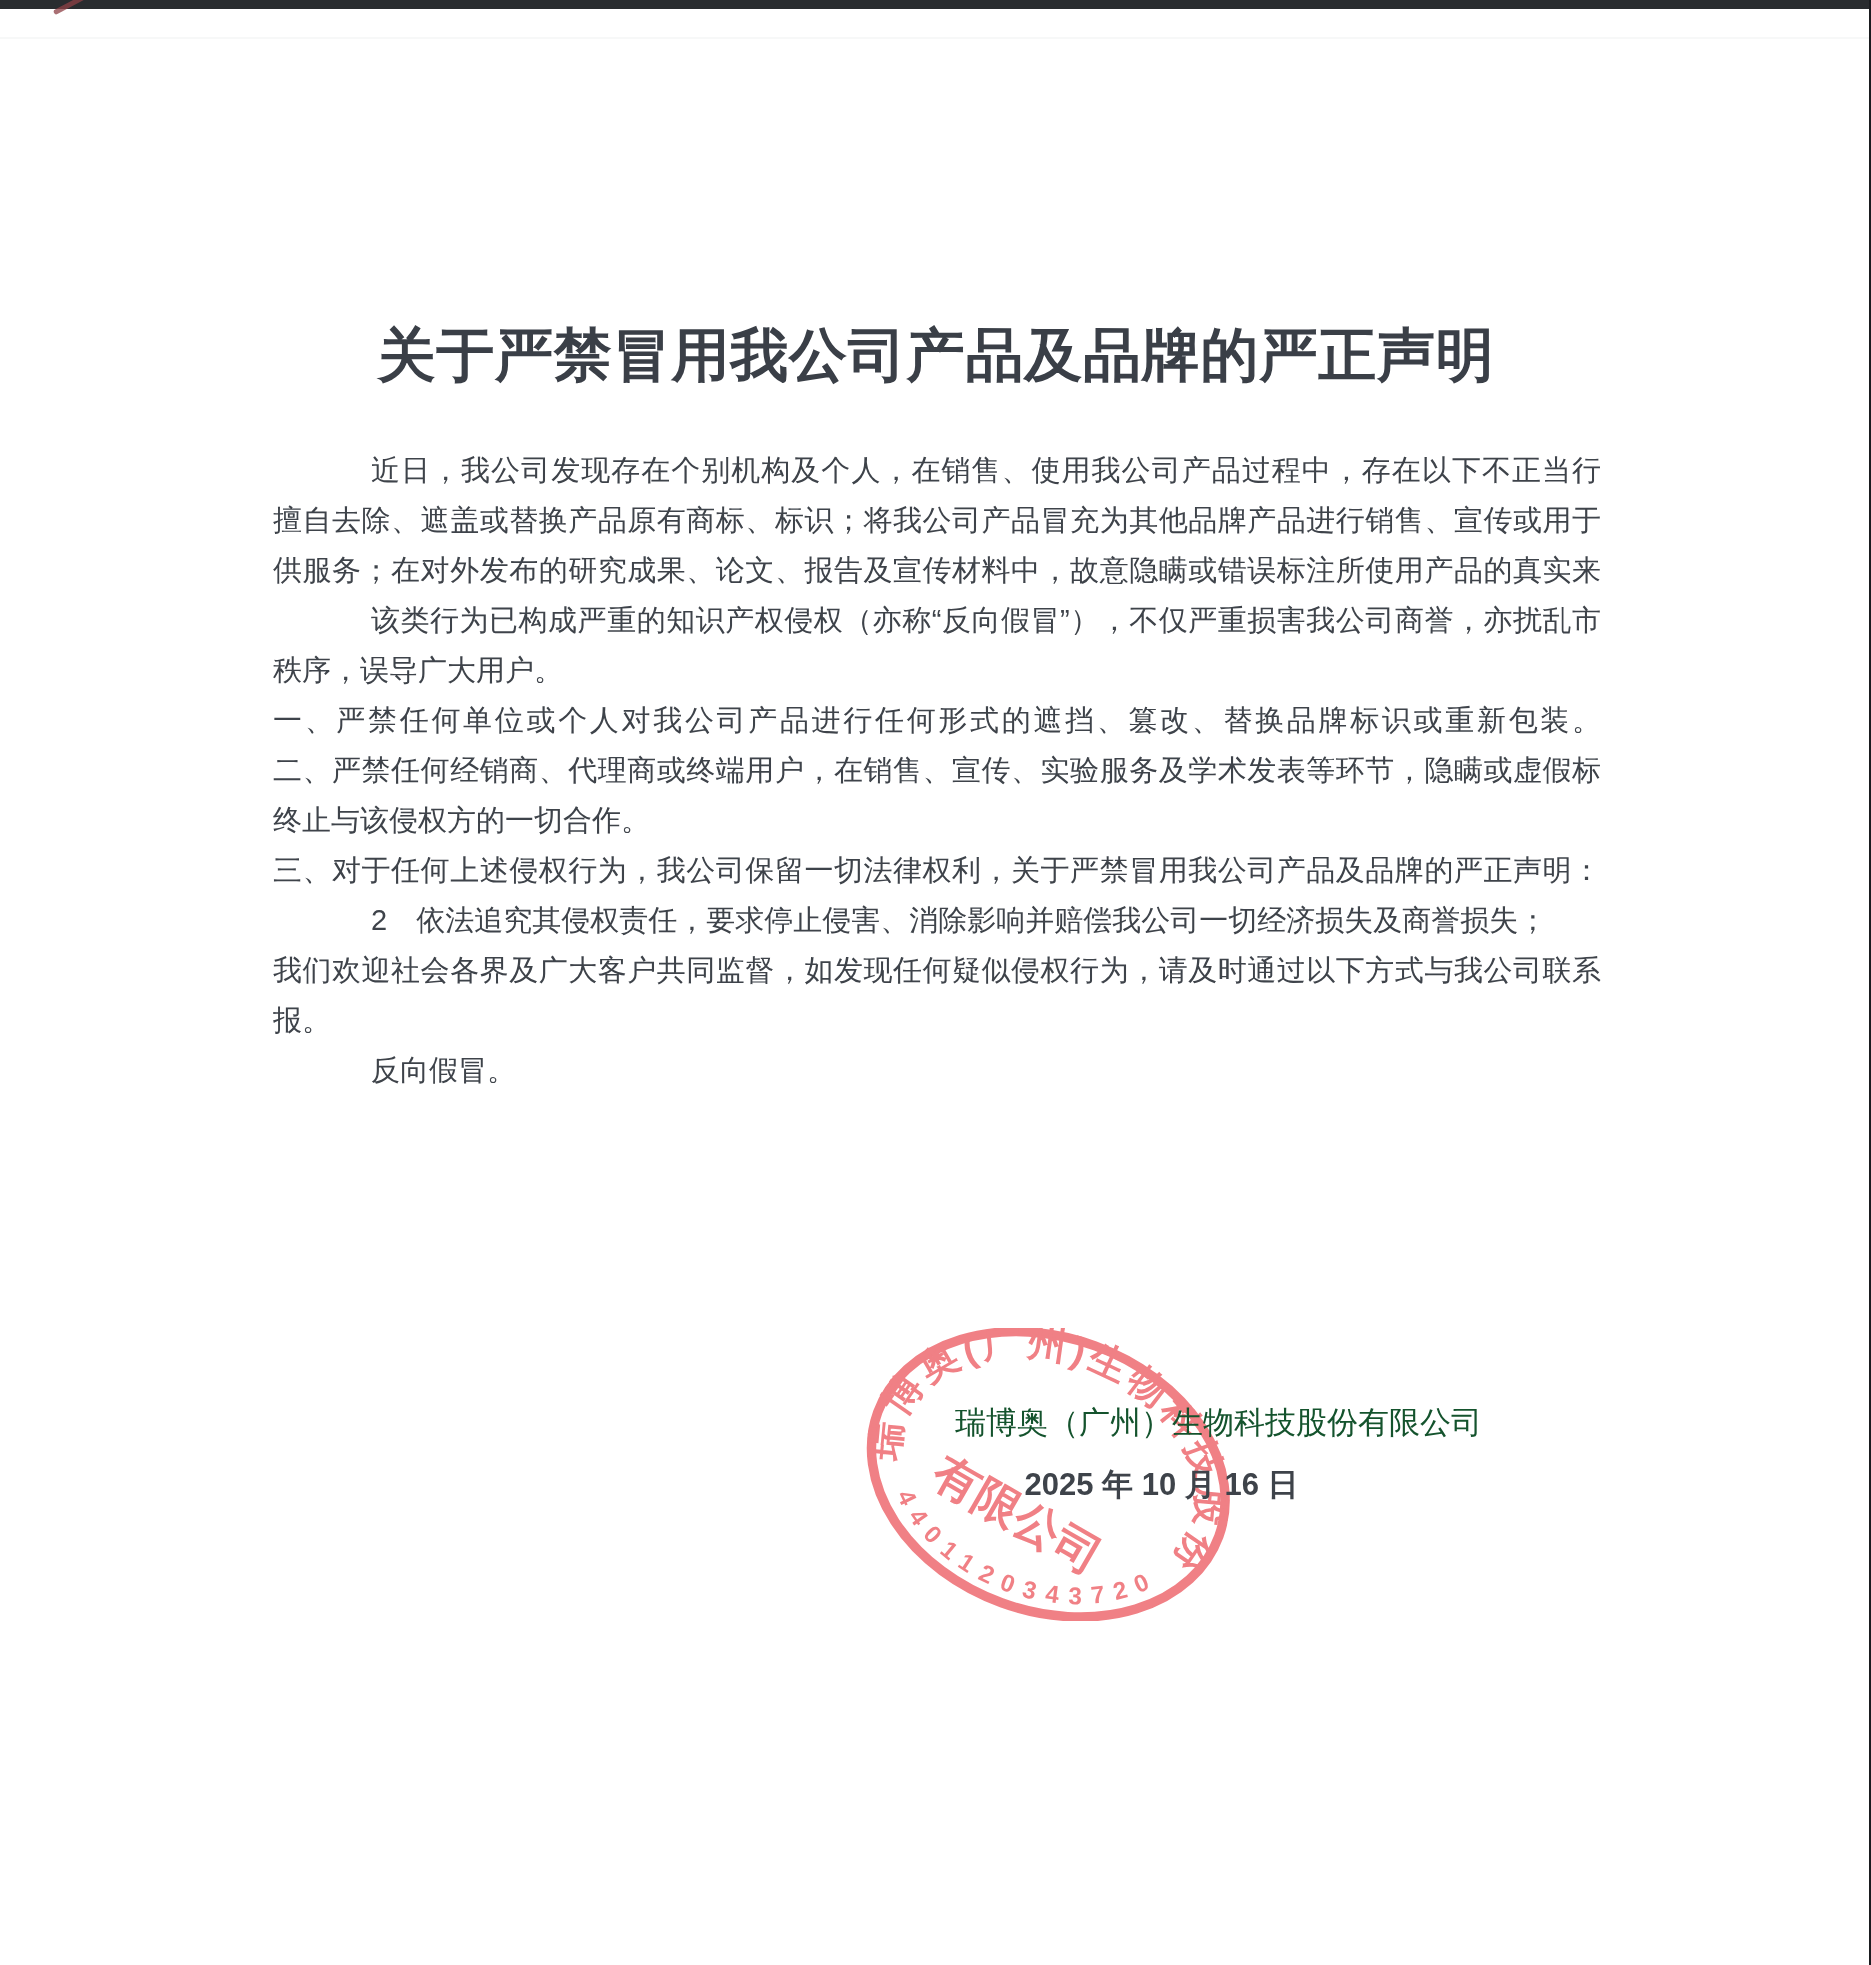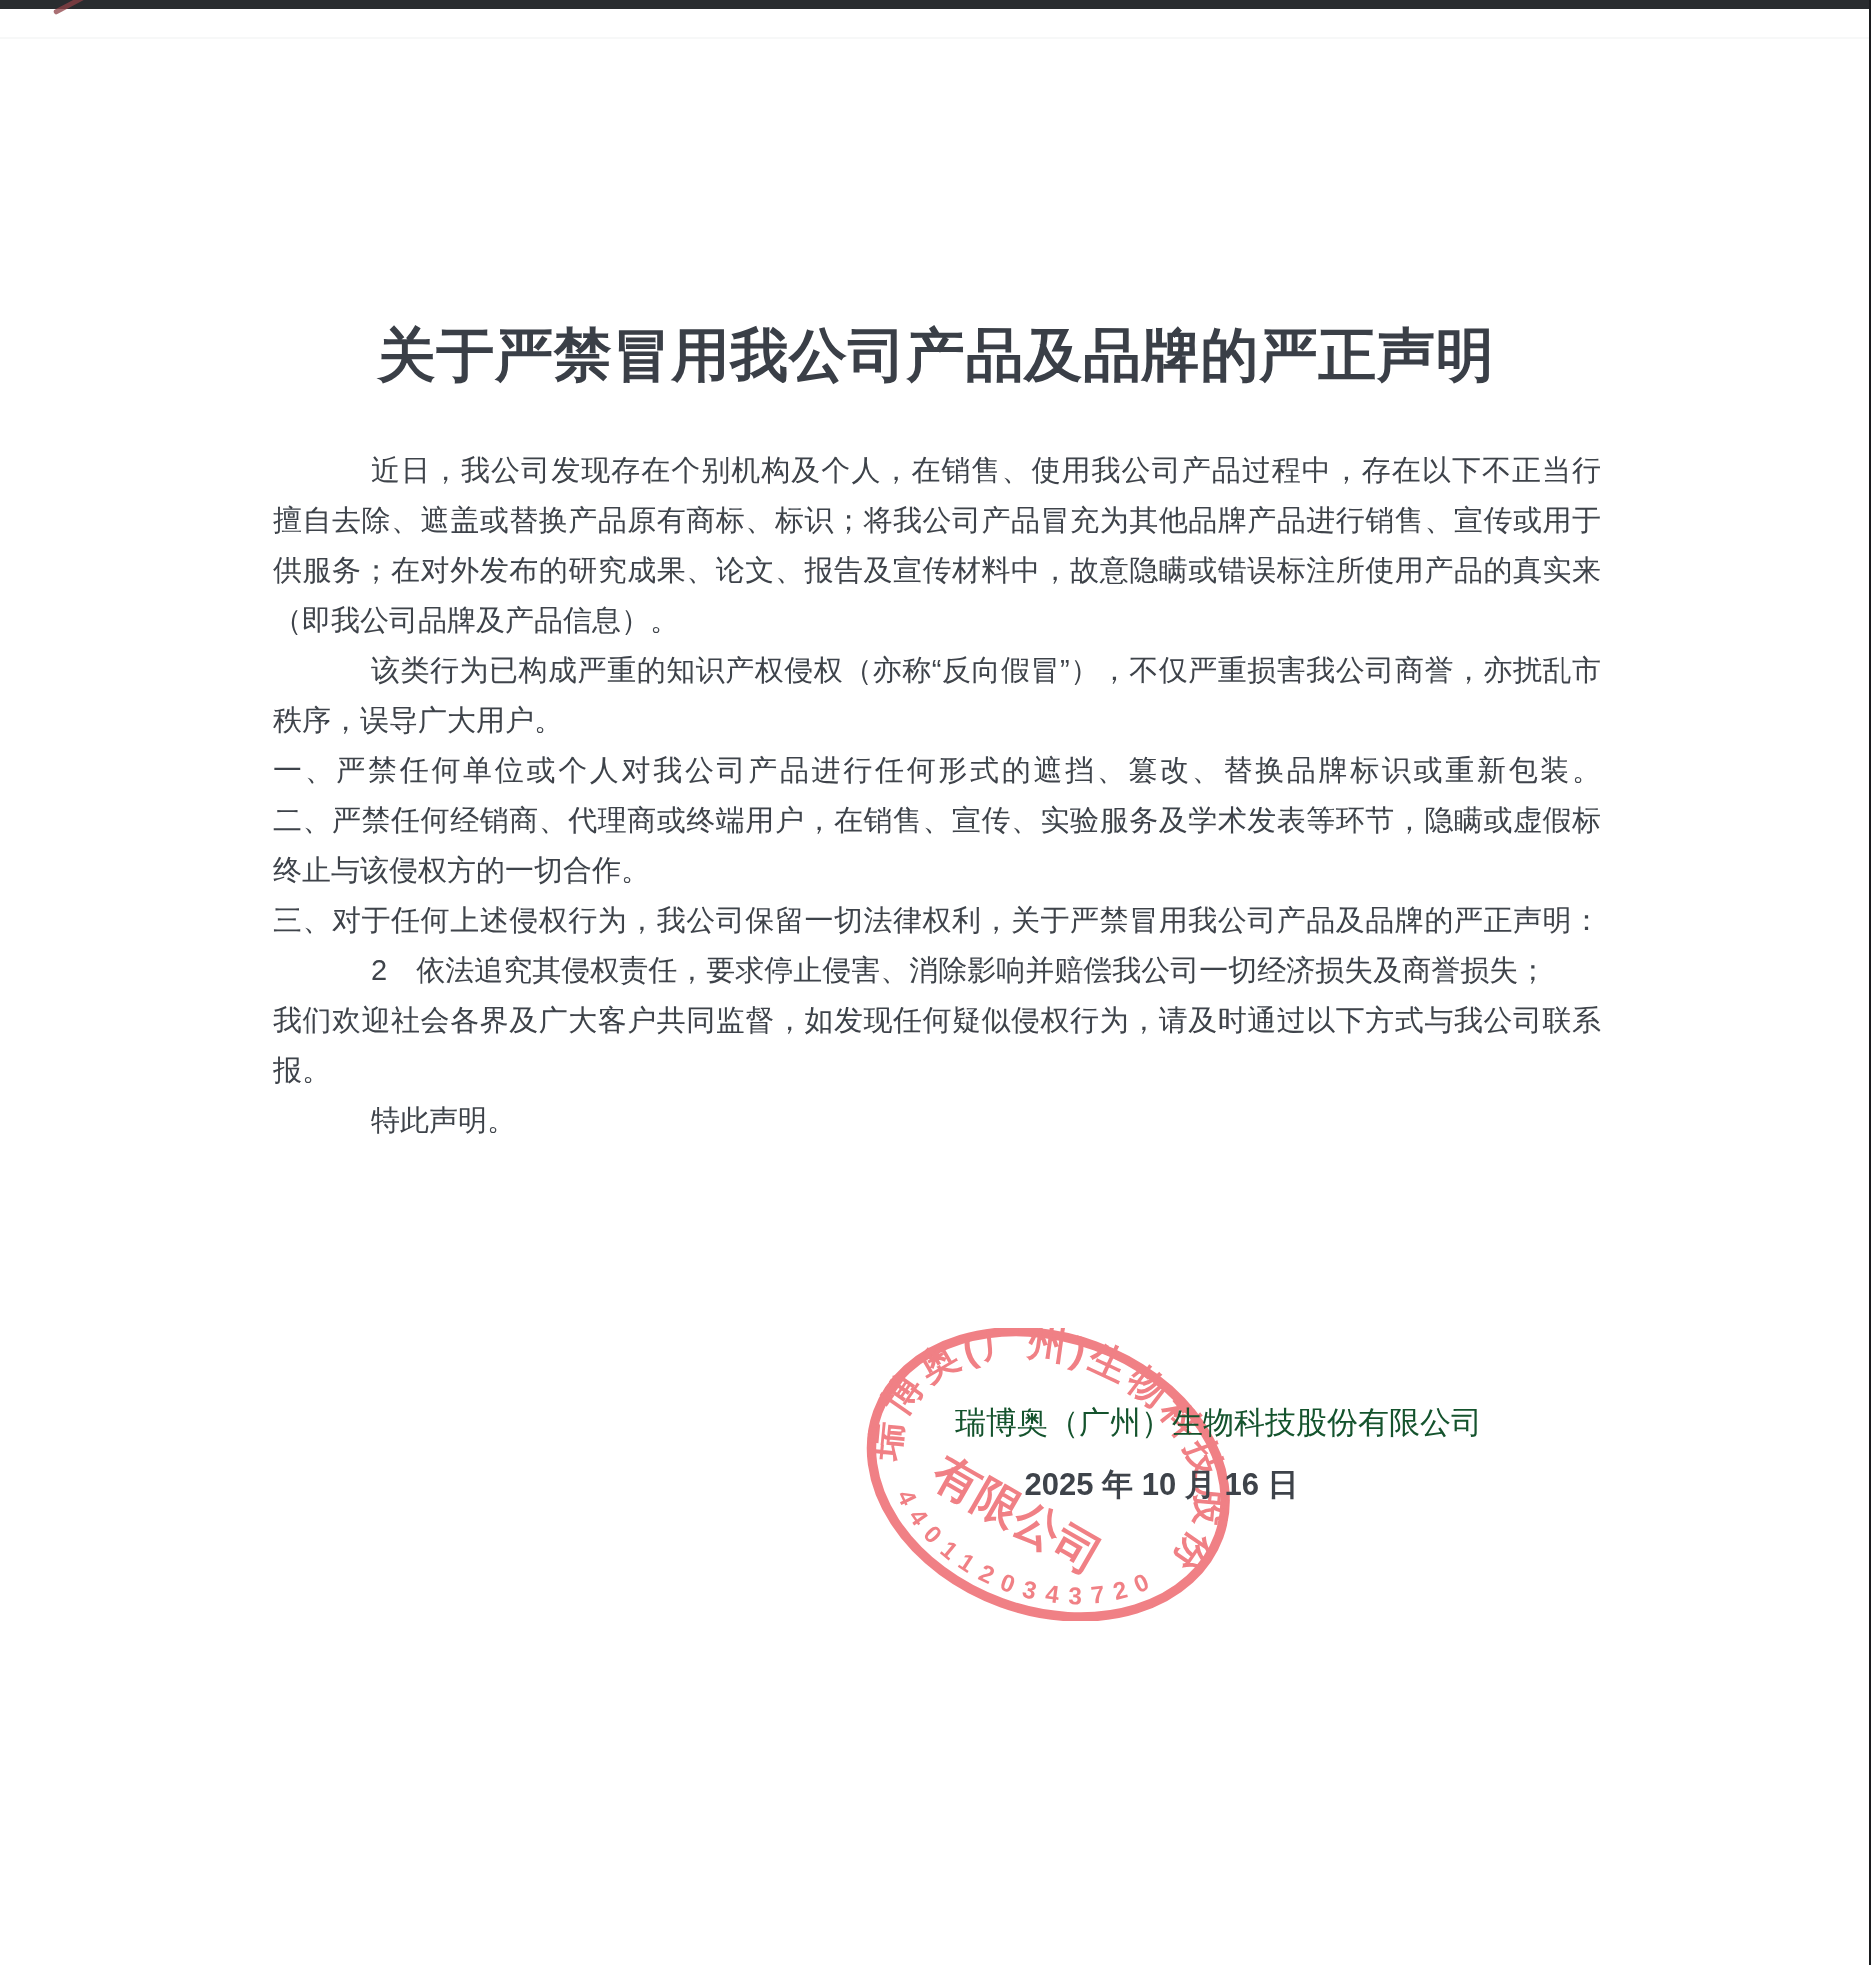--- a/index.html
+++ b/index.html
@@ -48,31 +48,30 @@
 <div class="scan-edge-right"></div>
 <div class="pen-mark"></div>
 <div class="faint-hline"></div>
 
 <div class="doc-title">关于严禁冒用我公司产品及品牌的严正声明</div>
 
 <div class="body-block">
   <div class="line indent just">近日，我公司发现存在个别机构及个人，在销售、使用我公司产品过程中，存在以下不正当行为：</div>
   <div class="line just">擅自去除、遮盖或替换产品原有商标、标识；将我公司产品冒充为其他品牌产品进行销售、宣传或用于提</div>
   <div class="line just">供服务；在对外发布的研究成果、论文、报告及宣传材料中，故意隐瞒或错误标注所使用产品的真实来源</div>
-  <div class="line">（即我公司品牌及产品信息）。</div>
   <div class="line indent just">该类行为已构成严重的知识产权侵权（亦称“反向假冒”），不仅严重损害我公司商誉，亦扰乱市场</div>
   <div class="line">秩序，误导广大用户。</div>
   <div class="line just">一、严禁任何单位或个人对我公司产品进行任何形式的遮挡、篡改、替换品牌标识或重新包装。</div>
   <div class="line just">二、严禁任何经销商、代理商或终端用户，在销售、宣传、实验服务及学术发表等环节，隐瞒或虚假标注</div>
   <div class="line">终止与该侵权方的一切合作。</div>
   <div class="line just">三、对于任何上述侵权行为，我公司保留一切法律权利，关于严禁冒用我公司产品及品牌的严正声明：</div>
   <div class="line sub">2　依法追究其侵权责任，要求停止侵害、消除影响并赔偿我公司一切经济损失及商誉损失；</div>
   <div class="line just">我们欢迎社会各界及广大客户共同监督，如发现任何疑似侵权行为，请及时通过以下方式与我公司联系举</div>
   <div class="line">报。</div>
-  <div class="line indent">特此声明。</div>
+  <div class="line indent">反向假冒。</div>
 </div>
 
 <svg class="seal" viewBox="0 0 975 745" xmlns="http://www.w3.org/2000/svg">
   <defs>
     <path id="seal-top-arc" d="M 119 470 A 392 288 0 1 1 855 470" fill="none"></path>
     <path id="seal-bottom-arc" d="M 106 506 A 420 316 0 0 0 868 506" fill="none"></path>
   </defs>
   <g transform="rotate(20 487 372)">
     <ellipse cx="487" cy="372" rx="462" ry="348" fill="none" stroke="#ee6a70" stroke-width="24"></ellipse>
     <text font-size="97" font-weight="600" fill="#ee6a70">

